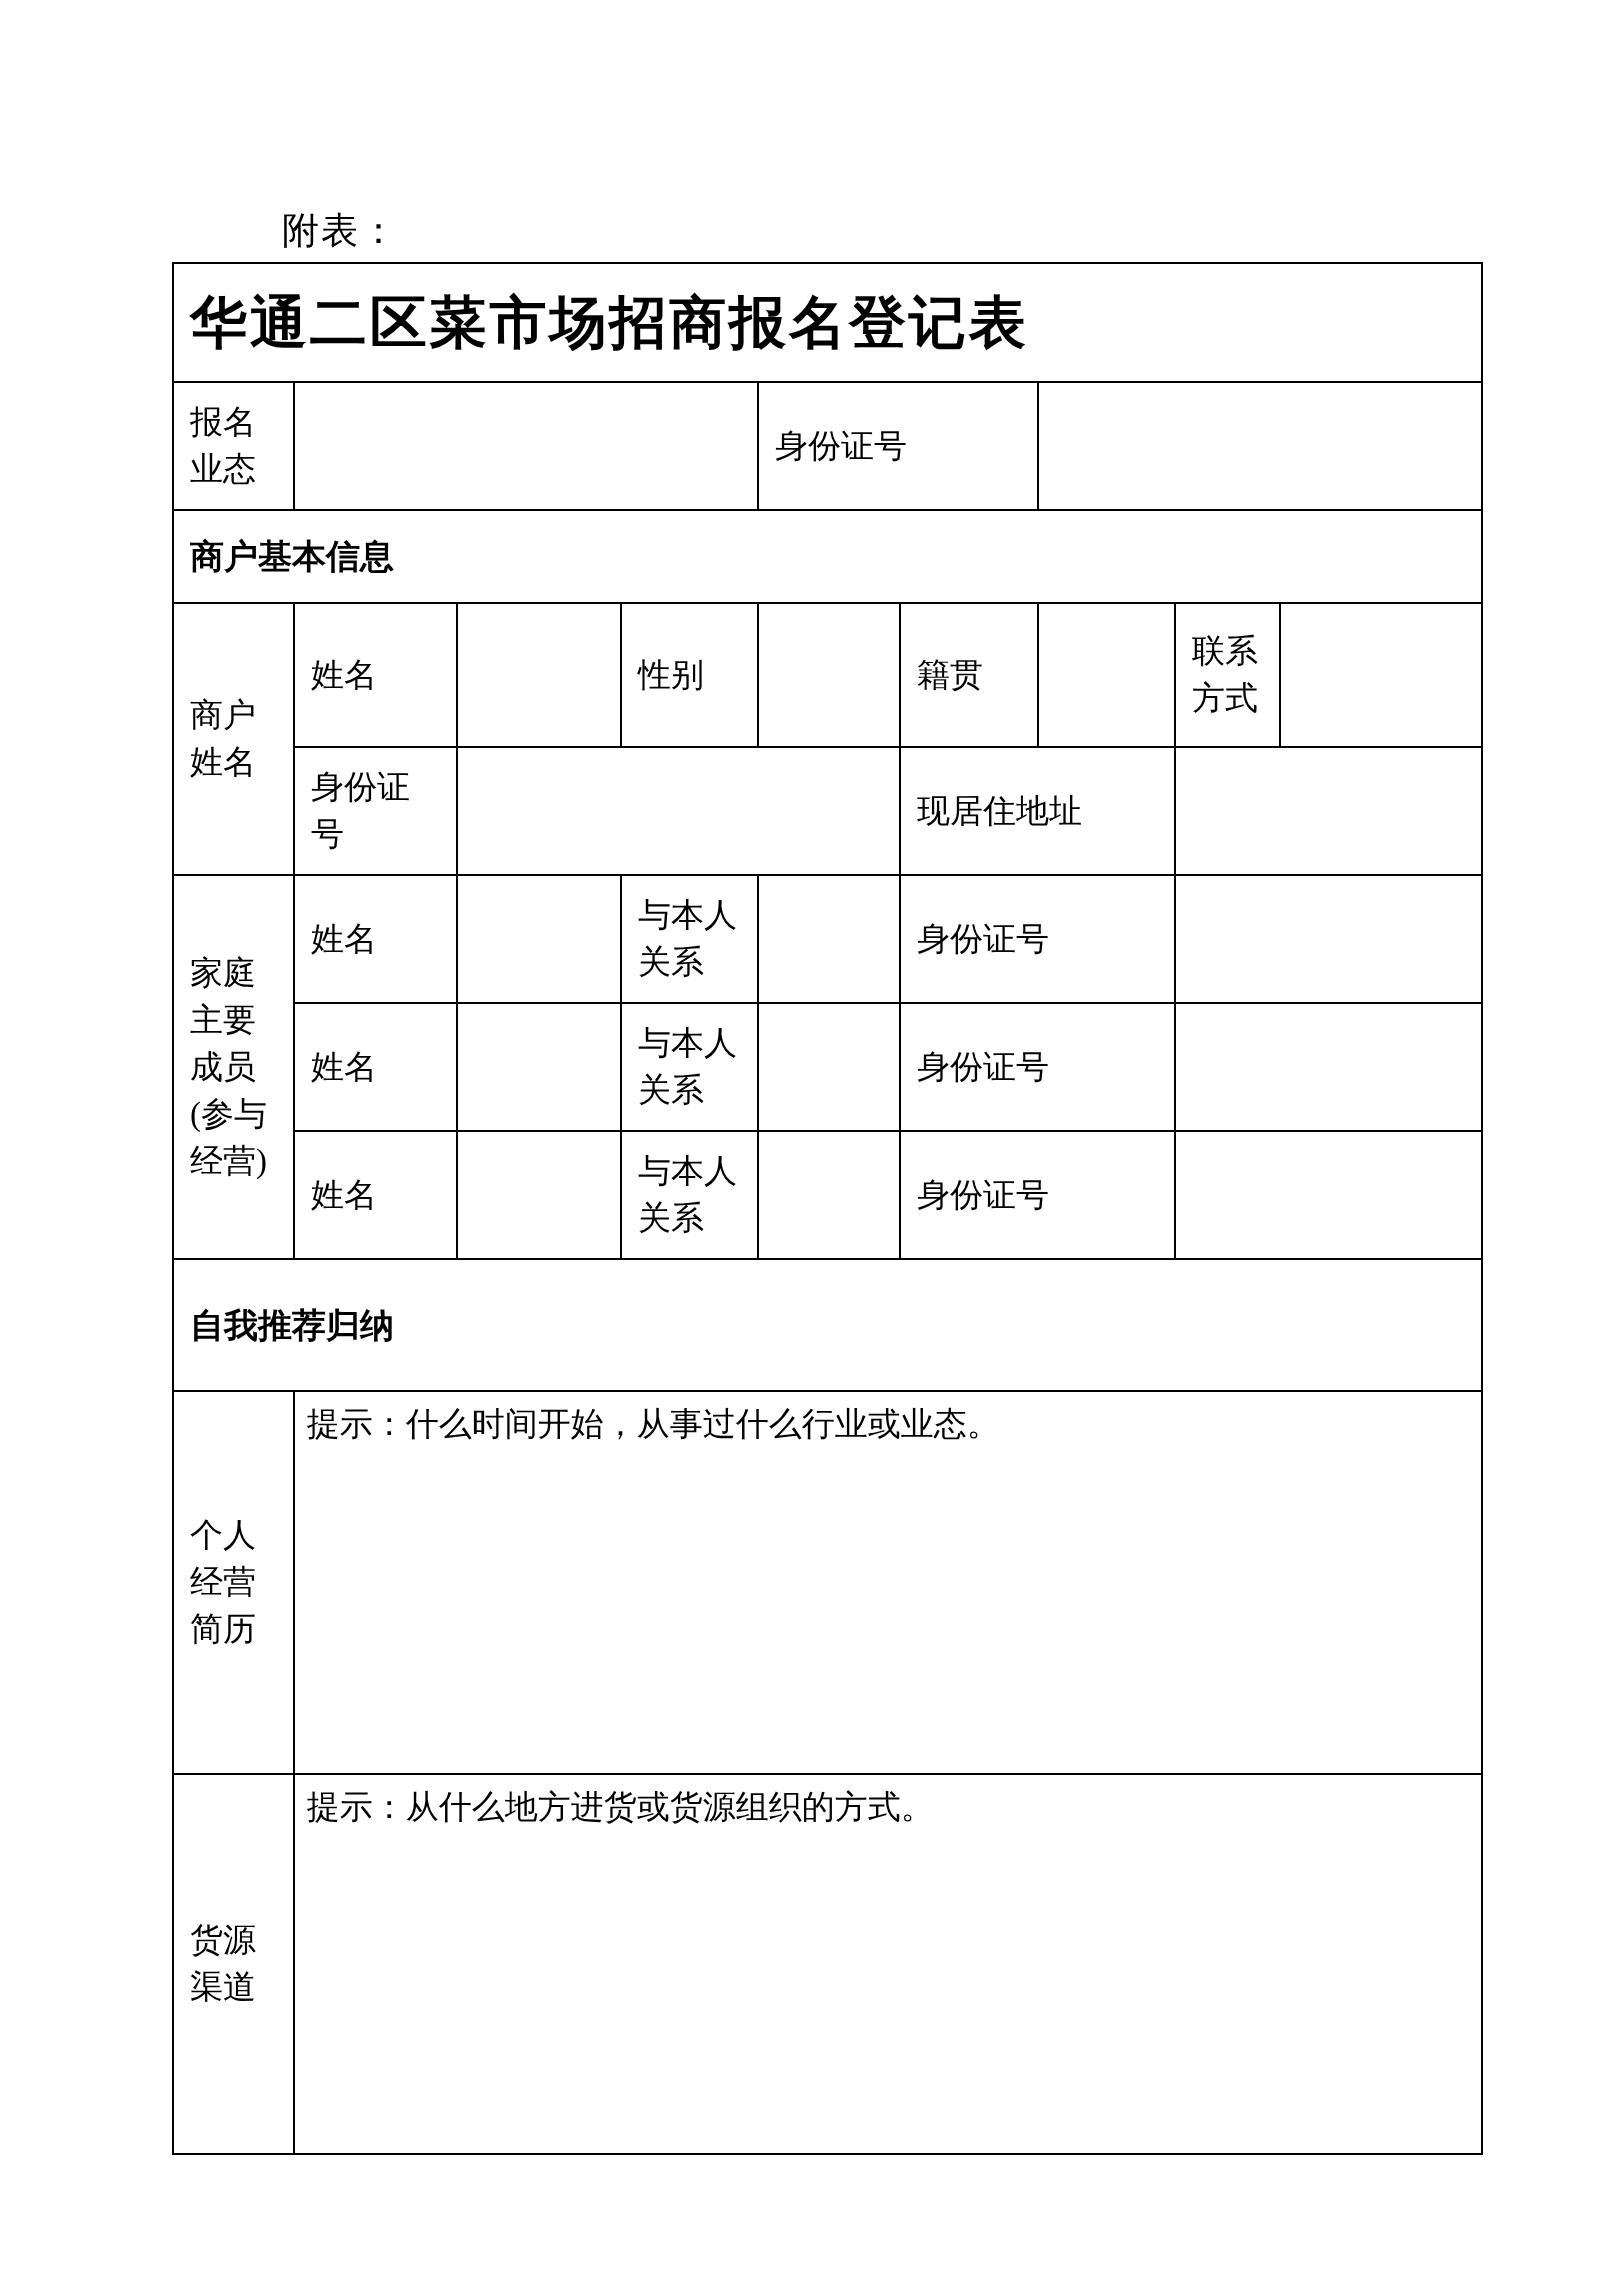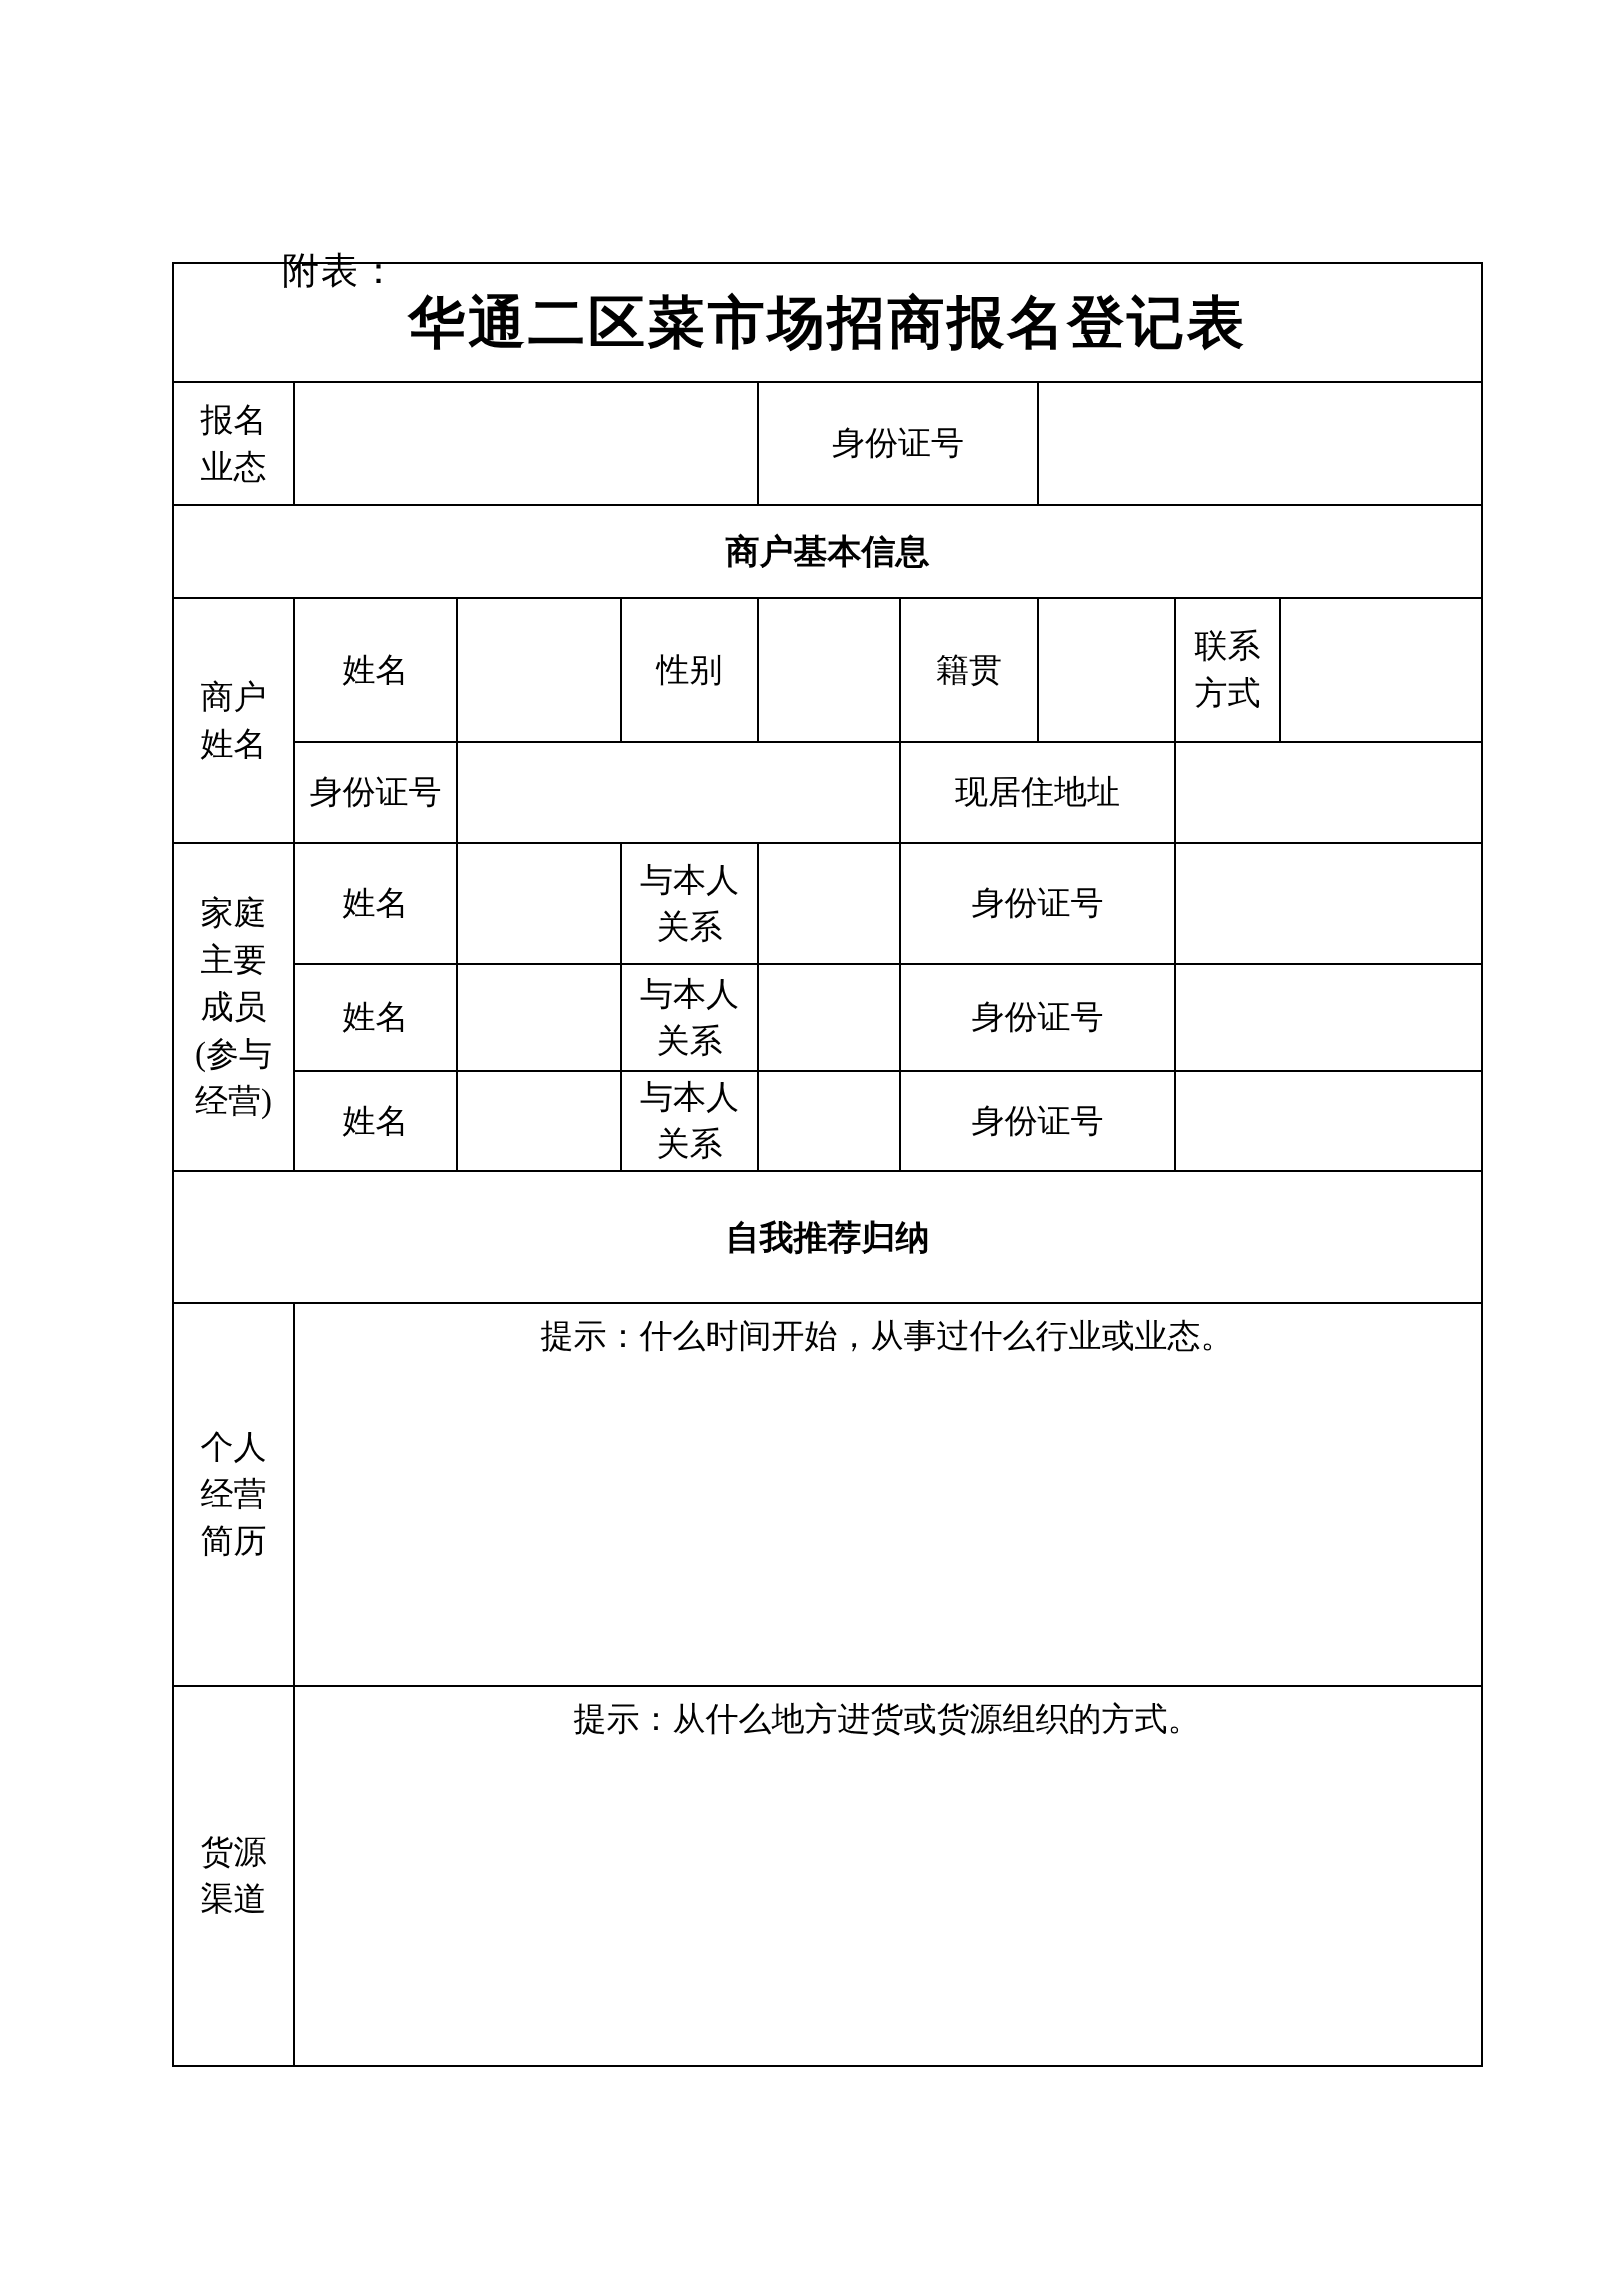--- a/index.html
+++ b/index.html
@@ -16,37 +16,35 @@
     background: #ffffff;
     overflow: hidden;
   }
   .attach-label {
     position: absolute;
     left: 282px;
     top: 208px;
     font-size: 37px;
     line-height: 45px;
     letter-spacing: 2px;
-    margin-top: 40px;
   }
   table.doc-table {
     position: absolute;
     left: 172px;
     top: 262px;
     width: 1308px;
     border-collapse: collapse;
     table-layout: fixed;
     border: 2.9px solid #000;
   }
   table.doc-table td {
     border: 2px solid #000;
     font-size: 33px;
-    text-align: center;
     vertical-align: middle;
-    padding: 1px;
+    padding: 16px;
     overflow: hidden;
     line-height: 47px;
   }
   .title-cell {
     font-size: 57px !important;
     font-weight: bold;
     letter-spacing: 2.9px;
     line-height: 1 !important;
   }
   .section-cell {

